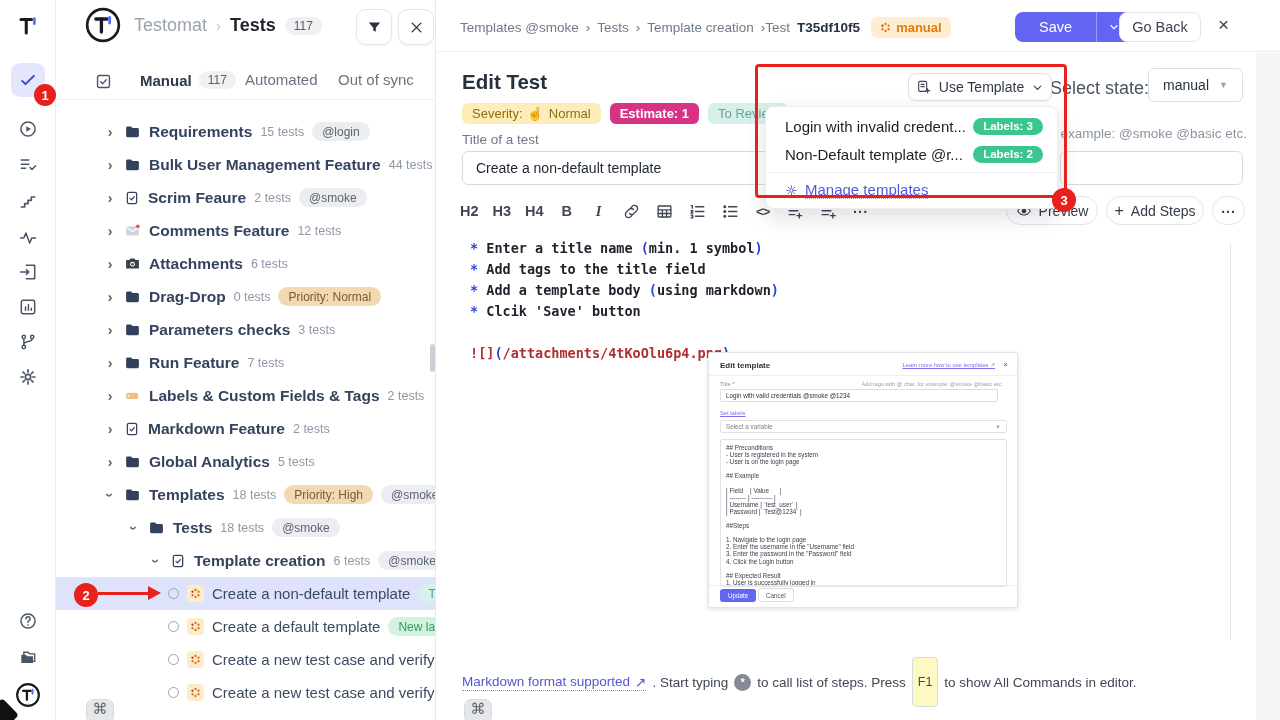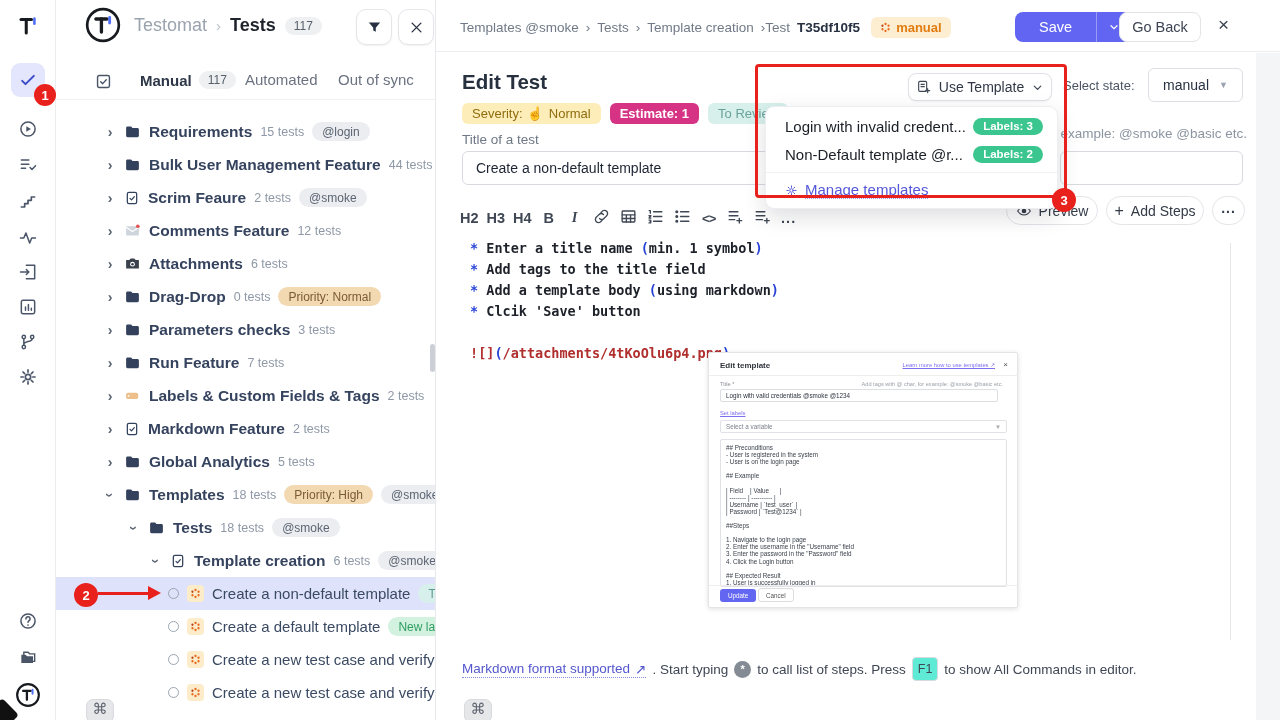--- a/index.html
+++ b/index.html
@@ -66,21 +66,21 @@
   .page-title{position:absolute;left:26px;top:70px;font-size:20.5px;font-weight:bold;color:#26303e}
   .tagrow{position:absolute;left:26px;top:103px;display:flex;gap:9px;align-items:center}
   .tag{font-size:13px;border-radius:6px;padding:3px 10px;display:flex;gap:5px;align-items:center}
   .tag.sev{background:#fdeeb9;color:#8f6c0e}
   .tag.sev .hand{color:#d9912b;font-size:13px}
   .tag.est{background:#d63384;color:#fff;font-weight:600}
   .tag.rev{background:#d8f0ec;color:#6aa39a}
   .flabel{position:absolute;left:26px;top:132px;font-size:13.5px;color:#6e7785}
   .tinput{position:absolute;left:26px;top:151px;width:584px;height:34px;border:1px solid #d7dadf;border-radius:6px;
     padding:0 13px;font-size:14px;color:#1d2433;font-family:"Liberation Sans",sans-serif;background:#fff}
-  .state-label{position:absolute;left:627px;top:78px;font-size:13px;color:#4b5563}
+  .state-label{position:absolute;left:614px;top:78px;font-size:18px;color:#4b5563}
   .state-sel{position:absolute;left:712px;top:68px;width:95px;height:34px;border:1px solid #dcdfe4;border-radius:6px;background:#fff;
     display:flex;align-items:center;justify-content:center;gap:10px;font-size:14px;color:#273142}
   .state-sel .car{color:#9aa3ae;font-size:9px}
   .tags-hint{position:absolute;left:604px;top:126px;width:207px;text-align:right;font-size:13.5px;color:#8b95a1}
   .tags-input{position:absolute;left:624px;top:151px;width:183px;height:34px;border:1px solid #d7dadf;border-radius:6px;background:#fff}
 
   
   .ut-btn{position:absolute;left:472px;top:73px;width:144px;height:28px;border:1px solid #dfe1e6;border-radius:8px;background:#fff;
     box-shadow:0 1px 2px rgba(0,0,0,.05);display:flex;align-items:center;justify-content:center;gap:7px;font-size:14px;color:#303846;z-index:12}
   .dropdown{position:absolute;left:329px;top:106px;width:293px;background:#fff;border:1px solid #eceef1;border-radius:9px;
@@ -93,21 +93,21 @@
 
   
   .redbox{position:absolute;left:755px;top:64px;width:312px;height:134px;border:3px solid #e8211d;border-radius:4px;z-index:20;pointer-events:none}
   .redcirc{position:absolute;width:24px;height:24px;border-radius:50%;background:#e8211d;color:#fff;font-size:13px;font-weight:bold;
     display:flex;align-items:center;justify-content:center;z-index:40}
   .arrowline{position:absolute;left:98px;top:592px;width:52px;height:3px;background:#e8211d;z-index:40}
   .arrowhead{position:absolute;left:148px;top:586px;width:0;height:0;border-left:13px solid #e8211d;
     border-top:7.5px solid transparent;border-bottom:7.5px solid transparent;z-index:40}
 
   
-  .toolbar{position:absolute;left:24px;top:196px;display:flex;align-items:flex-end;gap:8px;height:30px;color:#3f4754}
+  .toolbar{position:absolute;left:24px;top:196px;display:flex;align-items:center;gap:14px;height:30px;color:#3f4754}
   .tb{font-size:14.5px;font-weight:600;display:flex;align-items:center;justify-content:center;min-width:18px}
   .tb.it{font-style:italic;font-family:"Liberation Serif",serif;font-weight:bold}
   .tb.txt-sm{font-size:13px;letter-spacing:-1px}
   .pillbtn{position:absolute;top:196px;height:29px;border:1px solid #e3e5e9;border-radius:15px;background:#fff;
     display:flex;align-items:center;justify-content:center;gap:7px;font-size:14px;color:#333b47}
 
   
   .editor{position:absolute;left:34px;top:238px;font-family:"DejaVu Sans Mono","Liberation Mono",monospace;
     font-weight:bold;font-size:13.5px;line-height:21px;white-space:pre}
   .c-d{color:#1d2129}.c-b{color:#2742d6}.c-r{color:#b02e2e}
@@ -132,21 +132,21 @@
   .sh-area div{font-size:6.3px;line-height:7.1px;color:#3a404a;white-space:pre}
   .sh-foot{position:absolute;left:0;bottom:0;width:310px;height:22px;border-top:1px solid #eee}
   .sh-upd{position:absolute;left:11px;bottom:5px;background:#6366f1;color:#fff;font-size:6.3px;border-radius:3px;padding:3px 8px}
   .sh-can{position:absolute;left:49px;bottom:5px;background:#fff;color:#555;font-size:6.3px;border:1px solid #ddd;border-radius:3px;padding:2.5px 7px}
 
   
   .fhint{position:absolute;left:26px;top:657px;display:flex;align-items:center;gap:6px;font-size:13.5px;color:#3f4754;white-space:nowrap}
   .fhint .lnk{color:#5457cd;border-bottom:1px dotted #8a8ce0;display:flex;gap:5px;align-items:center}
   .kbd-circ{width:17px;height:17px;border-radius:50%;background:#858b94;color:#fff;font-size:11px;display:inline-flex;
     align-items:center;justify-content:center;font-weight:bold}
-  .kbd{background:#5eead4;border-radius:4px;color:#3f4754;font-size:12.5px;padding:4px 5px;border:1px solid #d7dade}
+  .kbd{background:#fef9c3;border-radius:4px;color:#3f4754;font-size:12.5px;padding:17px 5px;border:1px solid #d7dade}
 
   .cmdkey{position:absolute;width:28px;height:24px;background:#e6e7e9;border:1px solid #d8dadd;border-radius:7px;
     color:#5c636e;font-size:15px;display:flex;align-items:flex-start;justify-content:center;z-index:30}
   .cursor-shape{position:absolute;left:-10px;top:703px;width:24px;height:24px;background:#111;border-radius:4px;transform:rotate(45deg);z-index:30}
 </style>
 </head>
 <body>
 
 <div id="app">
 

